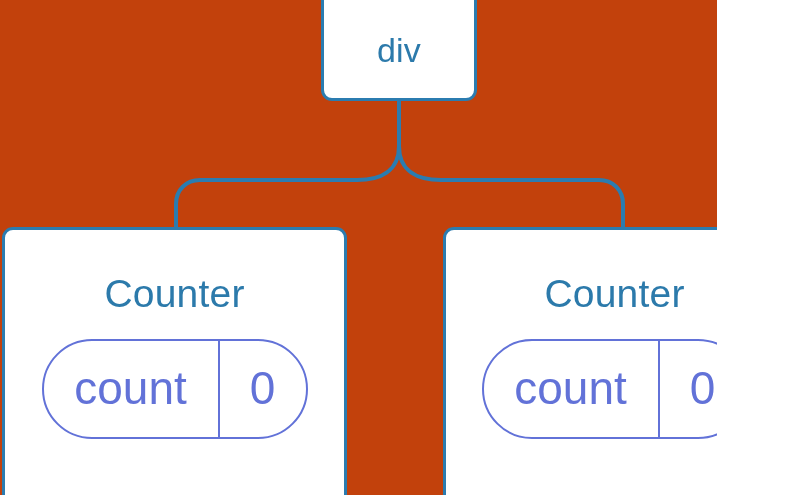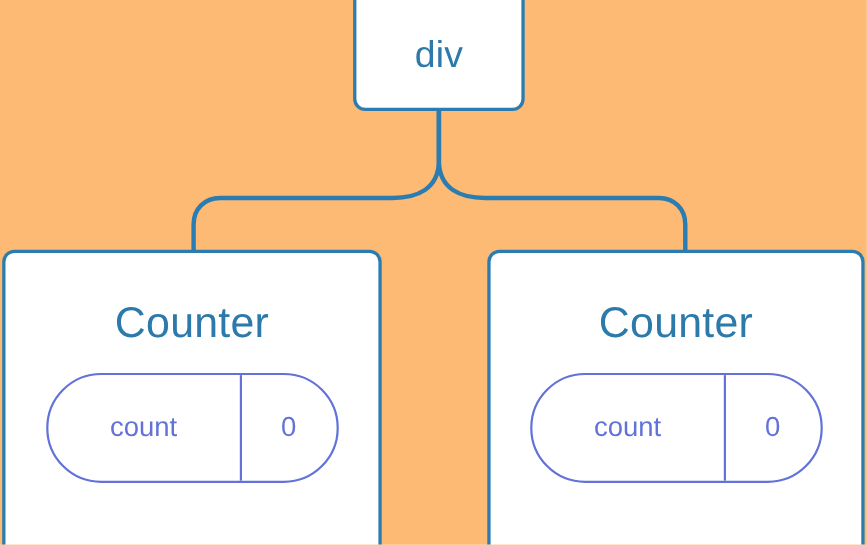--- a/index.html
+++ b/index.html
@@ -8,23 +8,23 @@
   }
   body {
     width: 788px;
     height: 495px;
     overflow: hidden;
     font-family: "Liberation Sans", sans-serif;
   }
 
   #canvas {
     position: relative;
-    width: 788px;
+    width: 717px;
     height: 495px;
-    background: #fdba74;
+    background: #c2410c;
     overflow: hidden;
   }
 
   
   #connectors {
     position: absolute;
     left: 0;
     top: 0;
     width: 788px;
     height: 495px;
@@ -95,21 +95,21 @@
   }
   #pill-left  { width: 266px; }
   #pill-right { width: 266px; }
 
   .pill-key,
   .pill-value {
     display: flex;
     align-items: center;
     justify-content: center;
     color: #6272d8;
-    font-size: 25px;
+    font-size: 46px;
     line-height: 1;
   }
   .pill-key {
     flex: 0 0 174px;
     border-right: 2px solid #6272d8;
     padding-bottom: 2px;
   }
   .pill-value {
     flex: 1 1 auto;
     padding-bottom: 2px;

